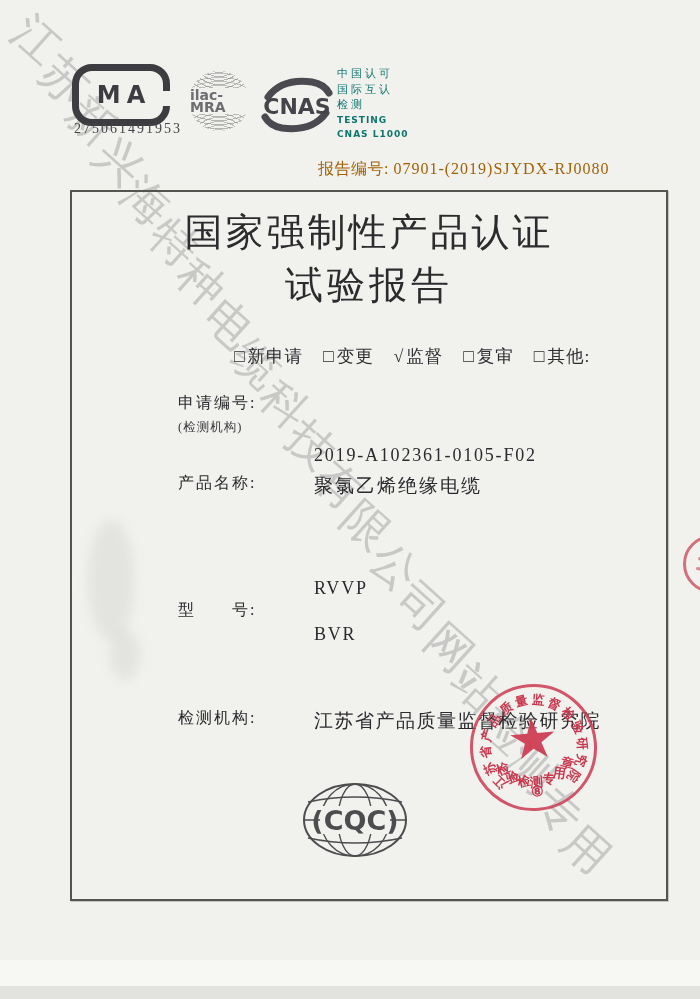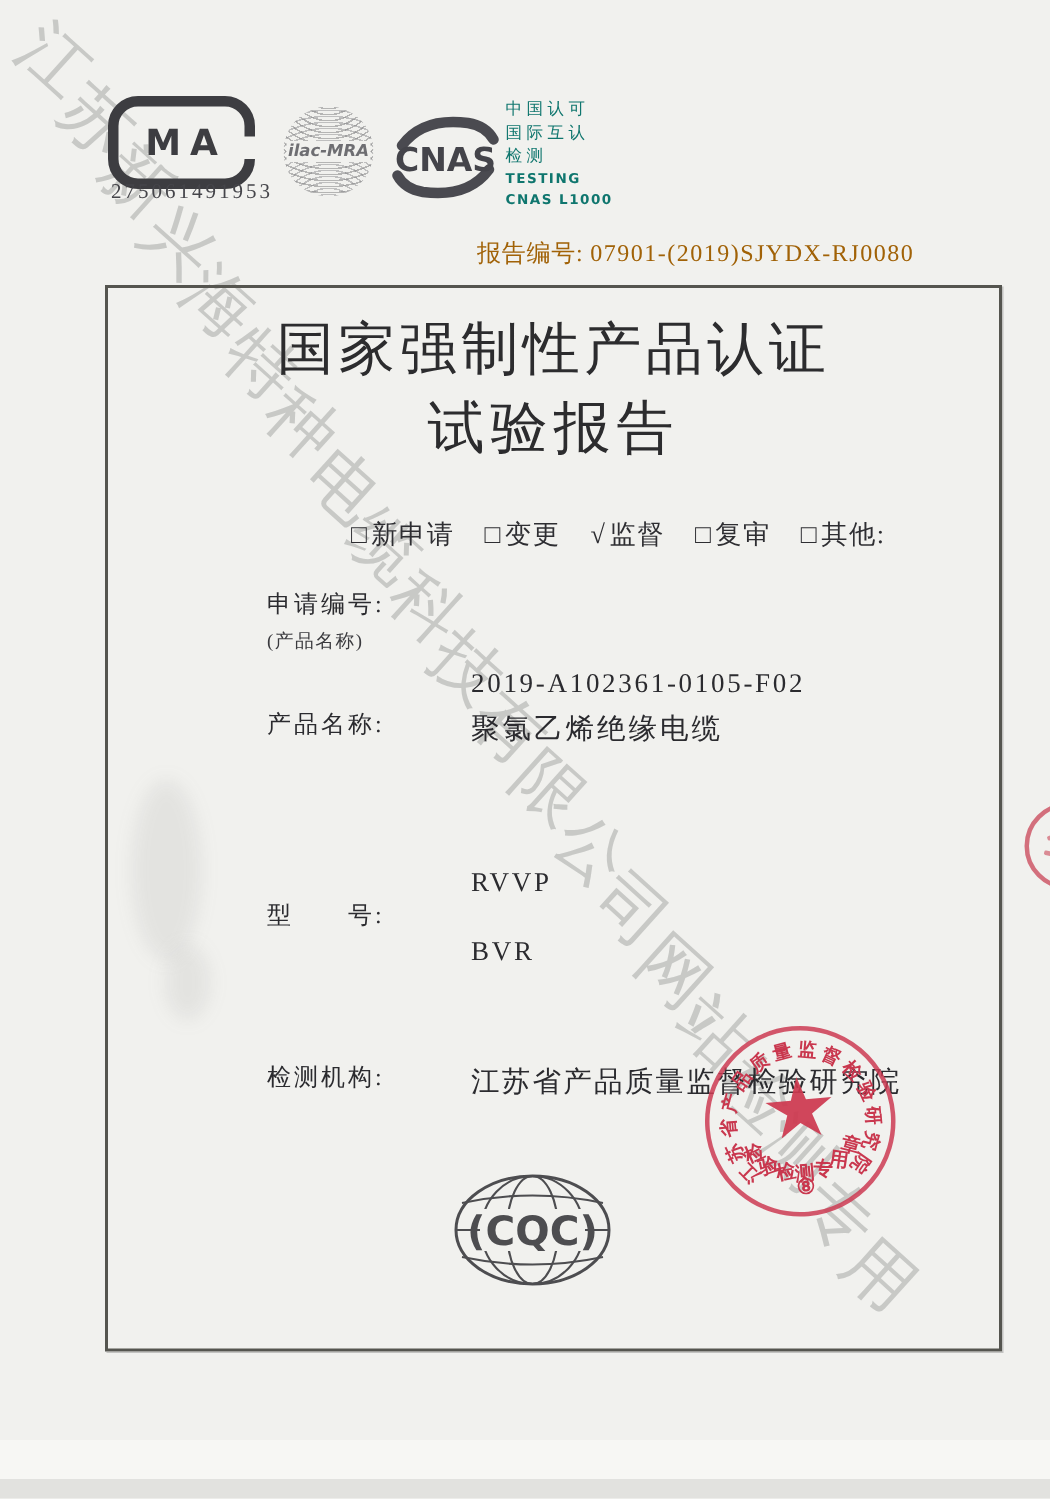--- a/index.html
+++ b/index.html
@@ -45,21 +45,21 @@
 
   .ilac {
     left:189px; top:71px; width:60px; height:60px; border-radius:50%;
     background:
       repeating-radial-gradient(circle at 50% -30%, rgba(130,130,132,0.0) 0 3px, rgba(130,130,132,0.55) 3px 4px),
       repeating-radial-gradient(circle at 50% 130%, rgba(130,130,132,0.0) 0 3px, rgba(130,130,132,0.45) 3px 4px);
     display:flex; align-items:center; justify-content:center;
   }
   .ilac-label {
     background:#f1f1ee; color:#6e6e72; font-family:"DejaVu Sans",sans-serif;
-    font-weight:bold; font-size:11px; letter-spacing:0; padding:1px 1px; line-height:12px;font-style:italic;
+    font-weight:bold; font-size:14px; letter-spacing:0; padding:1px 1px; line-height:12px;
   }
 
   .cnas { left:260px; top:76px; width:74px; height:58px; }
   .cnas-text { left:337px; top:66px; color:#0f766e; }
   .cnas-text .zh { font-size:11px; letter-spacing:3px; line-height:15.5px; }
   .cnas-text .en { font-family:"DejaVu Sans",sans-serif; font-weight:bold; font-size:9px; letter-spacing:1px; line-height:14px; }
 
   .report-no { left:318px; top:159px; font-size:16px; letter-spacing:0.5px; color:#a16207; white-space:nowrap; }
   .report-no .val { letter-spacing:1px; }
 
@@ -185,21 +185,21 @@
     <span><span class="box">□</span><span>新申请</span></span>
     <span><span class="box">□</span><span>变更</span></span>
     <span><span class="box">√</span><span>监督</span></span>
     <span><span class="box">□</span><span>复审</span></span>
     <span><span class="box">□</span><span>其他:</span></span>
   </div>
 
   <div class="abs title2">试验报告</div>
 
   <div class="abs field-label" style="top:201px;">申请编号:</div>
-  <div class="abs field-sub" style="top:227px;">(产品名称)</div>
+  <div class="abs field-sub" style="top:227px;">(检测机构)</div>
   <div class="abs field-value mono-ish" style="top:207px;margin-top:46px;">2019-A102361-0105-F02</div>
 
   <div class="abs field-label" style="top:281px;">产品名称:</div>
   <div class="abs field-value" style="top:281px;">聚氯乙烯绝缘电缆</div>
 
   <div class="abs field-label" style="top:408px;">型　　号:</div>
   <div class="abs field-value mono-ish" style="top:386px;">RVVP</div>
   <div class="abs field-value mono-ish" style="top:432px;">BVR</div>
 
   <div class="abs field-label" style="top:516px;">检测机构:</div>

